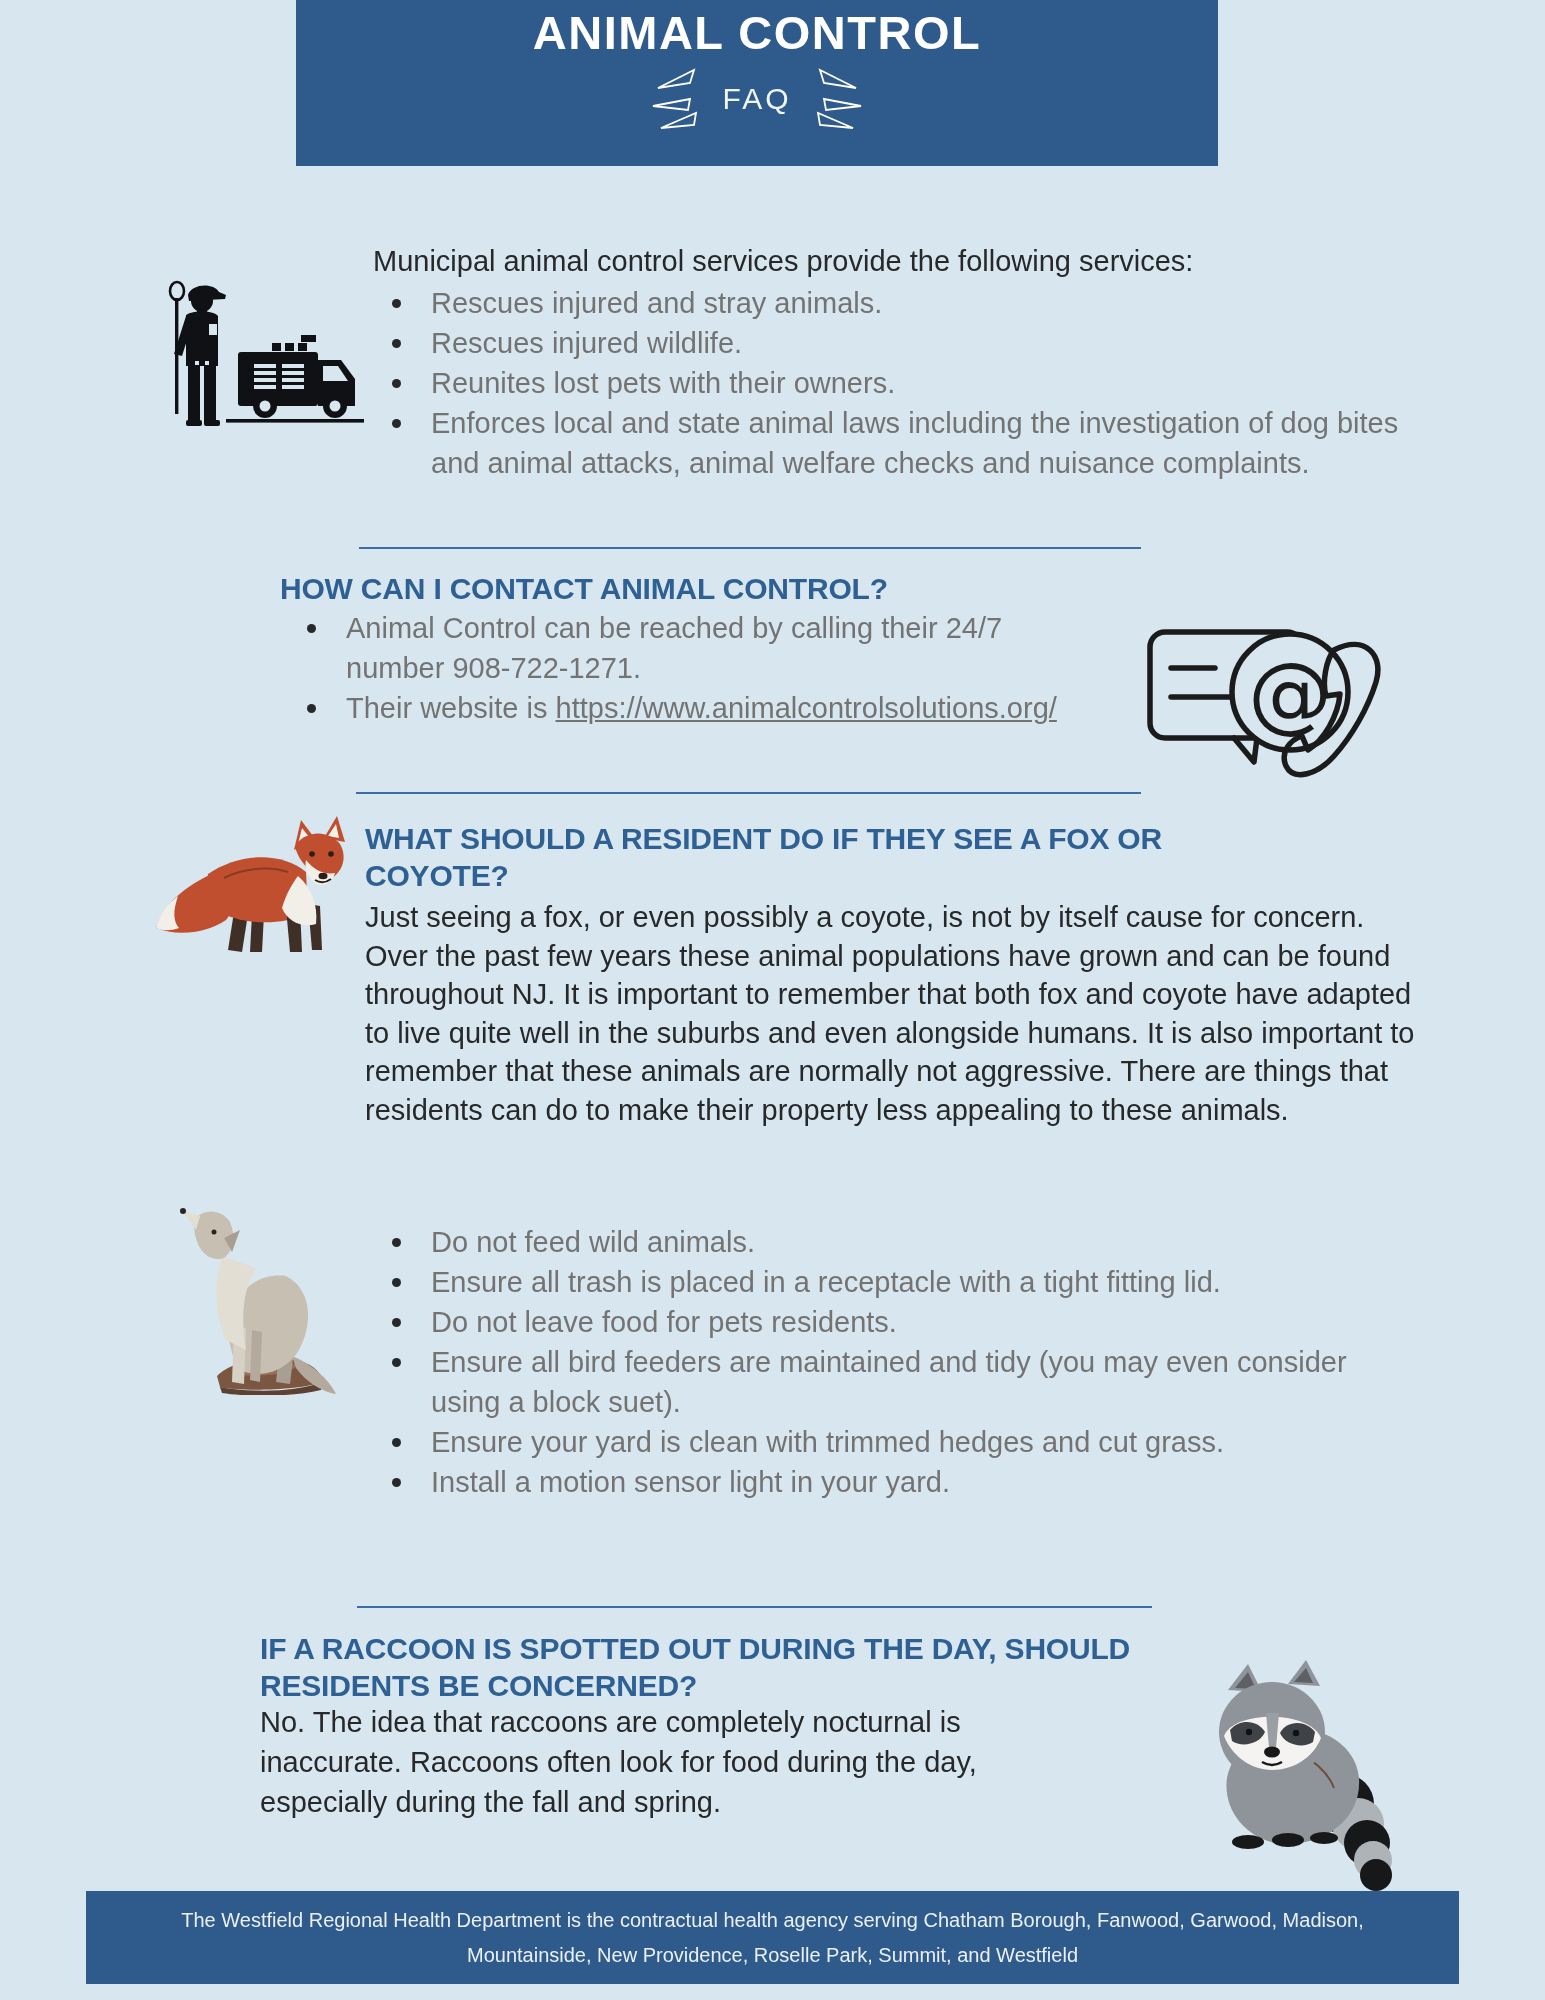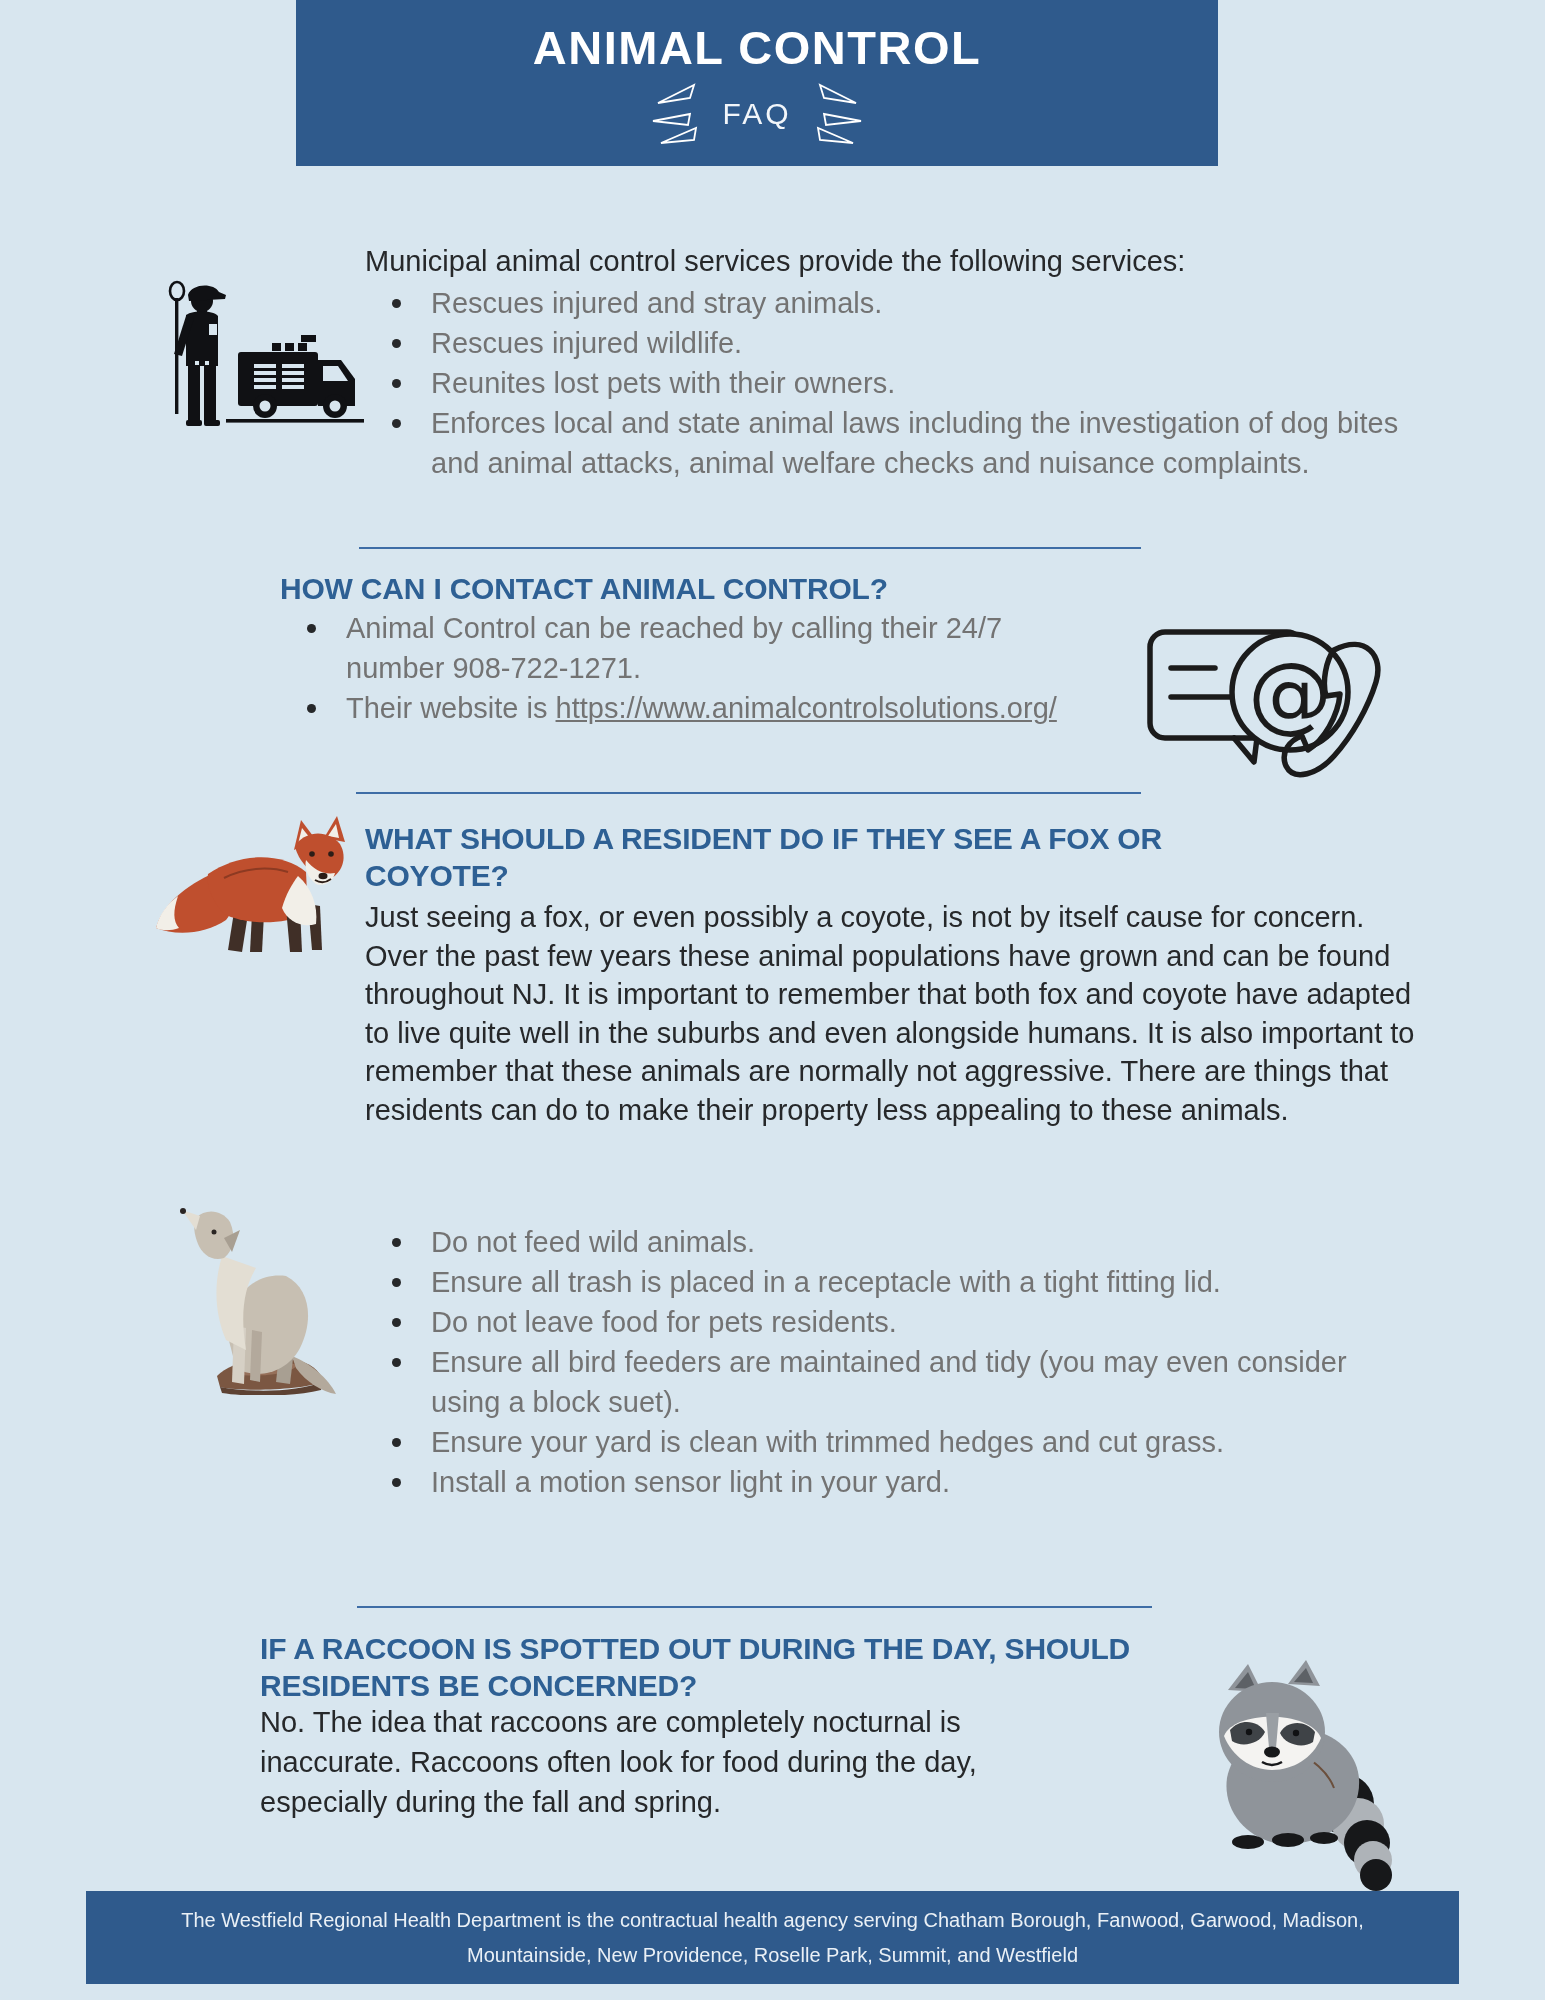--- a/index.html
+++ b/index.html
@@ -10,21 +10,21 @@
     font-family:"Liberation Sans", sans-serif;
     color:#26282a;
     overflow:hidden;
   }
   
   .header-band{
     position:absolute;left:296px;top:0;width:922px;height:166px;
     background:#2f5a8c;color:#ffffff;text-align:center;
   }
   .header-title{
-    margin:0;padding-top:20px;
+    margin:0;padding-top:5px;
     font-size:47px;font-weight:700;letter-spacing:1.5px;
   }
   .faq-row{
     margin-top:8px;display:flex;align-items:center;justify-content:center;gap:18px;
   }
   .faq-label{font-size:30px;letter-spacing:3px;font-weight:400;color:#f2f6fa;}
   .sparkle svg{display:block;}
   
   .sec-heading{
     position:absolute;margin:0;
@@ -129,21 +129,21 @@
         </g>
         <circle cx="97" cy="126" r="12"></circle>
           <circle cx="97" cy="126" r="5.5" fill="#d8e6ef"></circle>
         <circle cx="167" cy="126" r="12"></circle>
           <circle cx="167" cy="126" r="5.5" fill="#d8e6ef"></circle>
         <rect x="58" y="139" width="138" height="3.6"></rect>
       </g>
     </svg>
   </div>
 
-  <p class="body-text" style="left:365px;top:242px;width:1080px;">Municipal animal control services provide the following services:</p>
+  <p class="body-text" style="left:373px;top:242px;width:1080px;">Municipal animal control services provide the following services:</p>
   <ul class="bullets" style="left:365px;top:283px;width:1045px;">
     <li>Rescues injured and stray animals.</li>
     <li>Rescues injured wildlife.</li>
     <li>Reunites lost pets with their owners.</li>
     <li>Enforces local and state animal laws including the investigation of dog bites and animal attacks, animal welfare checks and nuisance complaints.</li>
   </ul>
 
   <div class="divider" style="left:359px;top:547px;width:782px;"></div>
 
   <h2 class="sec-heading" style="left:280px;top:570px;">HOW CAN I CONTACT ANIMAL CONTROL?</h2>

